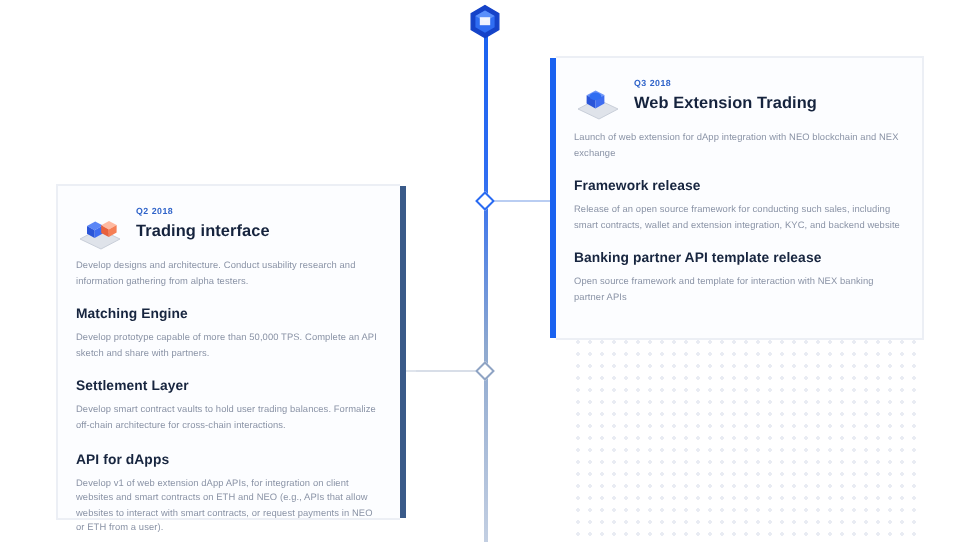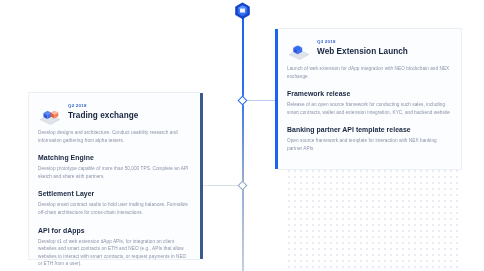--- a/index.html
+++ b/index.html
@@ -155,21 +155,21 @@
             <polygon points="5.5,9.0 9.3,11.1 9.3,15.0 5.5,12.9" fill="#2a55d8"></polygon>
             <polygon points="9.3,11.1 13.4,8.8 13.4,12.7 9.3,15.0" fill="#3f6df0"></polygon>
 
             <polygon points="12.6,8.6 16.5,6.5 20.3,8.5 16.4,10.7" fill="#ffb9a0"></polygon>
             <polygon points="12.6,8.6 16.4,10.7 16.4,14.5 12.6,12.5" fill="#e8603c"></polygon>
             <polygon points="16.4,10.7 20.3,8.5 20.3,12.3 16.4,14.5" fill="#f57f55"></polygon>
           </svg>
         </div>
         <div class="head-text">
           <div class="period">Q2 2018</div>
-          <div class="card-title">Trading exchange</div>
+          <div class="card-title">Trading interface</div>
         </div>
       </div>
       <div class="body-text">Develop designs and architecture. Conduct usability research and information gathering from alpha testers.</div>
 
       <div class="section">
         <div class="section-title">Matching Engine</div>
         <div class="body-text">Develop prototype capable of more than 50,000 TPS. Complete an API sketch and share with partners.</div>
       </div>
 
       <div class="section">
@@ -193,21 +193,21 @@
             <polygon points="2,14.5 11.5,9.5 22,14.5 12.5,19.5" fill="#dfe3ea"></polygon>
             <polygon points="2,14.5 11.5,9.5 22,14.5 12.5,19.5" fill="none" stroke="#c9cfd9" stroke-width="0.5"></polygon>
             <polygon points="6.3,7.6 10.8,5.2 15.2,7.5 10.7,10.0" fill="#6d95f8"></polygon>
             <polygon points="6.3,7.6 10.7,10.0 10.7,14.2 6.3,11.8" fill="#2a55d8"></polygon>
             <polygon points="10.7,10.0 15.2,7.5 15.2,11.7 10.7,14.2" fill="#3f6df0"></polygon>
             <ellipse cx="10.7" cy="8.2" rx="3.0" ry="1.9" fill="#2f6df2"></ellipse>
           </svg>
         </div>
         <div class="head-text">
           <div class="period">Q3 2018</div>
-          <div class="card-title">Web Extension Launch</div>
+          <div class="card-title">Web Extension Trading</div>
         </div>
       </div>
       <div class="body-text">Launch of web extension for dApp integration with NEO blockchain and NEX exchange</div>
 
       <div class="section">
         <div class="section-title">Framework release</div>
         <div class="body-text">Release of an open source framework for conducting such sales, including smart contracts, wallet and extension integration, KYC, and backend website</div>
       </div>
 
       <div class="section">

